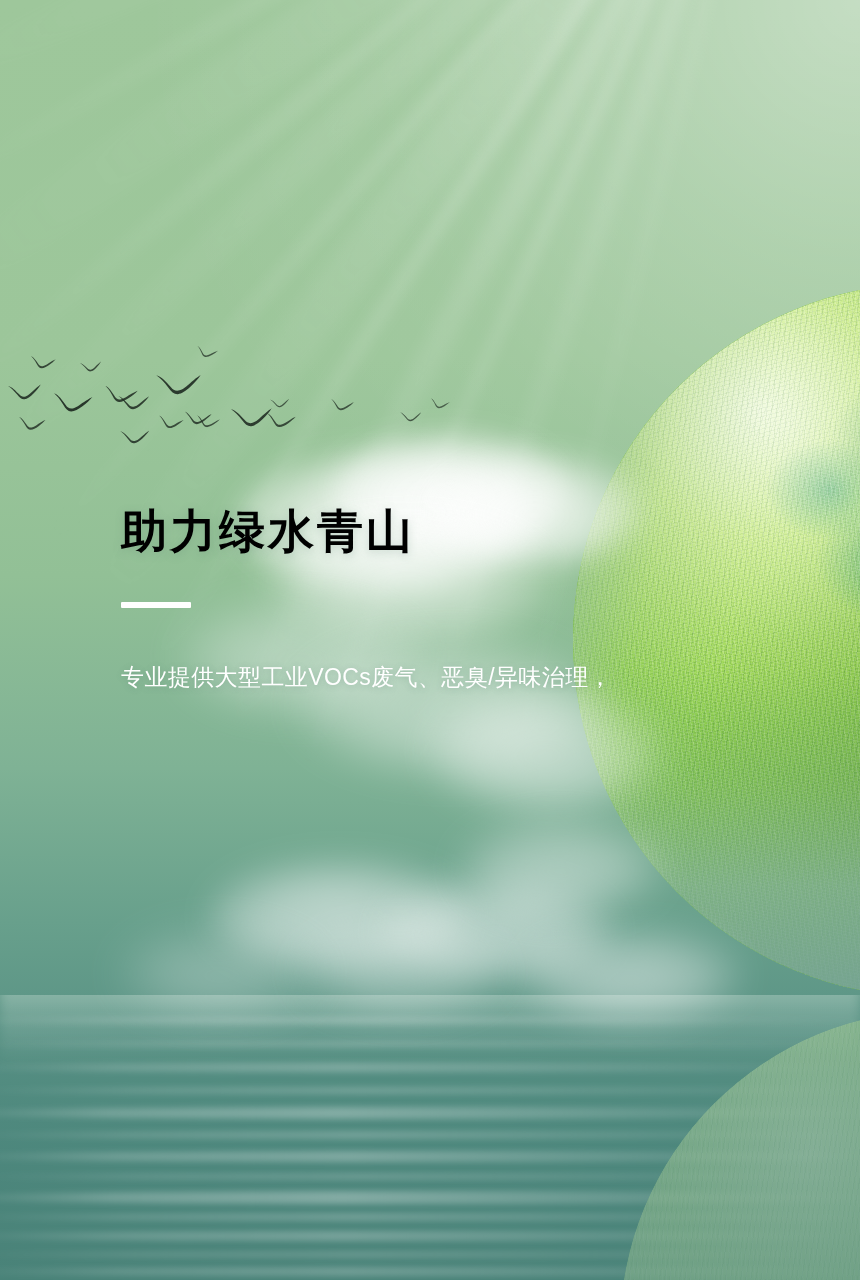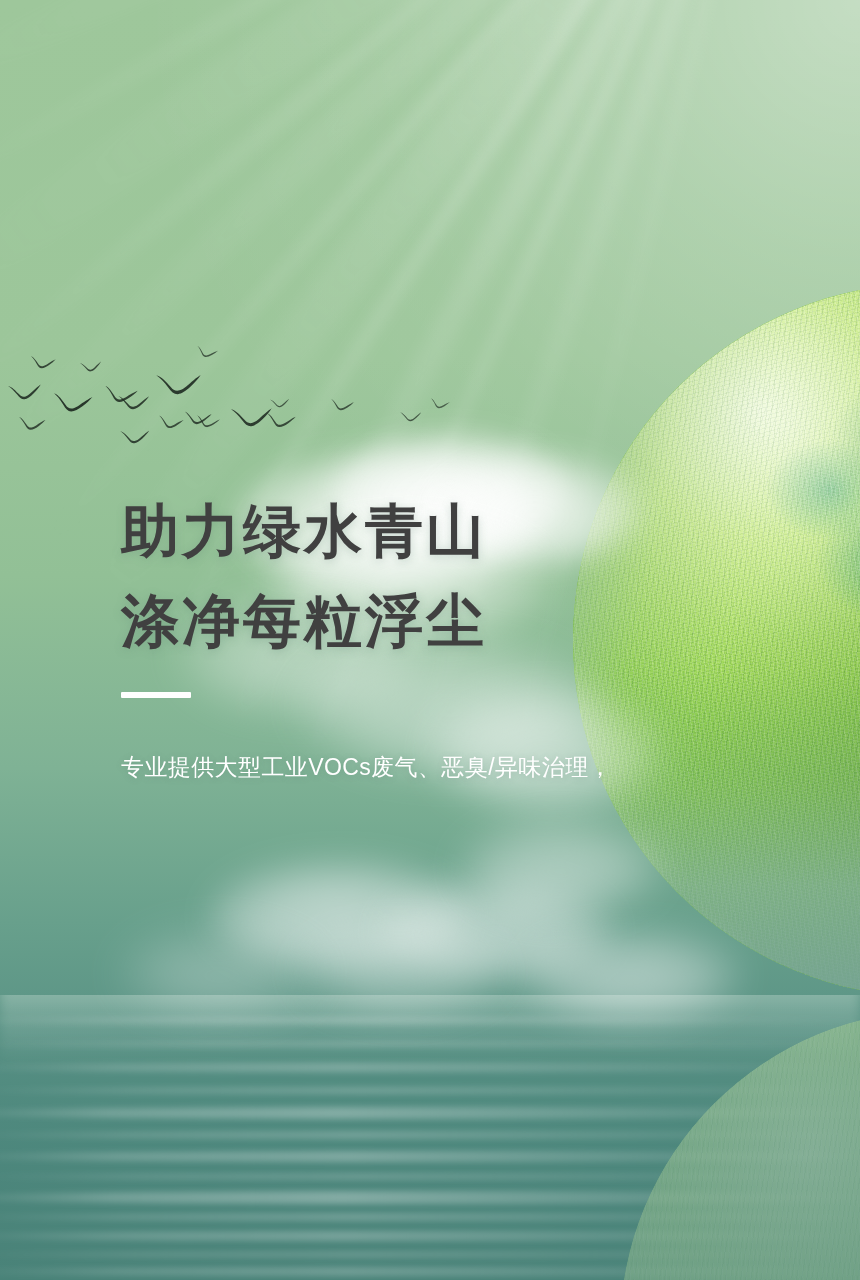--- a/index.html
+++ b/index.html
@@ -204,22 +204,22 @@
   .bird svg{display:block;}
 
   
   .content{
     position:absolute;
     left:121px; top:486px;
     width:640px;
   }
   .headline{
     margin:0;
-    color:#404040;
-    font-size:58px;
+    color:#000000;
+    font-size:46px;
     line-height:90px;
     font-weight:700;
     letter-spacing:3px;
     text-shadow:0 2px 10px rgba(90,130,110,.28);
     white-space:nowrap;
   }
   .rule{
     margin-top:26px;
     width:70px; height:6px;
     background:#ffffff;
@@ -403,18 +403,17 @@
       </div>
       <div class="bird" style="left: 430px; top: 398px; opacity: 0.66; transform: rotate(8deg);">
         <svg width="20" height="11" viewBox="0 0 100 52">
           <path d="M2 6 C14 10 22 22 32 34 C36 40 42 44 50 42 C60 40 70 30 82 22 C88 18 94 14 98 12 C92 20 84 28 74 36 C64 44 54 50 46 50 C38 50 32 44 26 34 C18 22 10 12 2 6 Z" fill="#1f2b22"></path>
         </svg>
       </div>
     </div>
 
   <div class="content">
     <h1 class="headline">助力绿水青山</h1>
-    <h1 class="headline">涤净每粒浮尘</h1>
     <div class="rule"></div>
     <p class="subtitle">专业提供大型工业VOCs废气、恶臭/异味治理，</p>
   </div>
 
 </div>
 
 </body></html>

